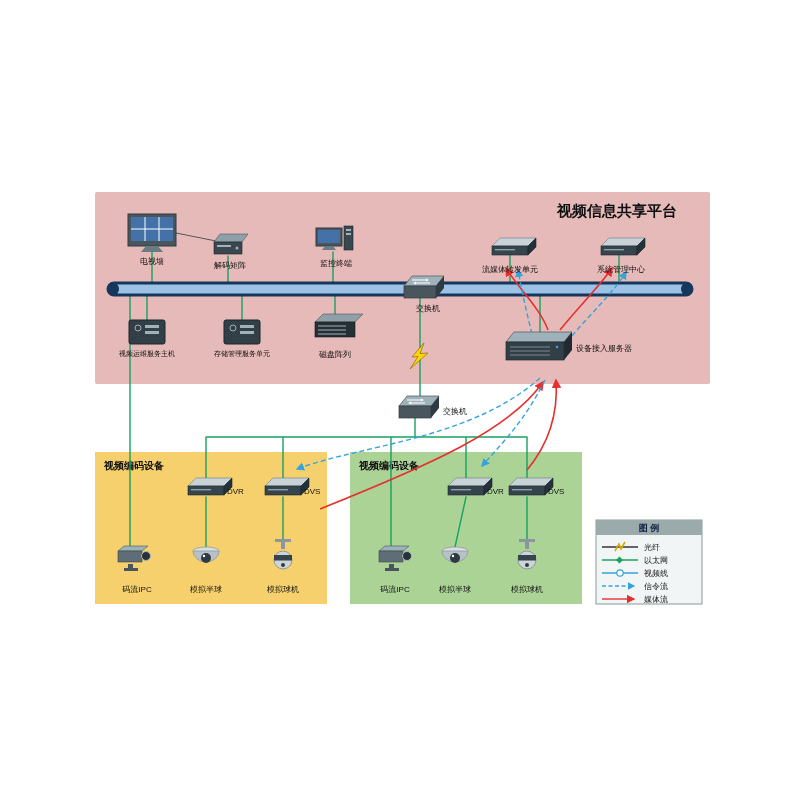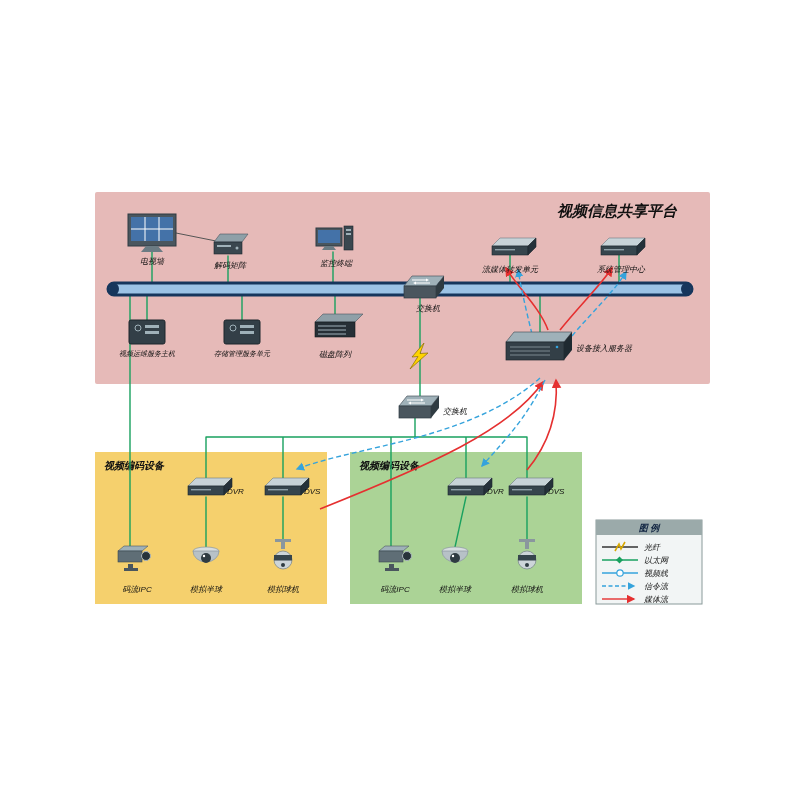--- a/index.html
+++ b/index.html
@@ -1,16 +1,16 @@
 <!DOCTYPE html>
 <html><head>
 <meta charset="utf-8">
 <style>
   html,body{margin:0;padding:0;background:#fff;}
-  #stage{position:relative;width:796px;height:800px;background:#fff;overflow:hidden;font-style:italic;}
+  #stage{position:relative;width:796px;height:800px;background:#fff;overflow:hidden;}
   svg{display:block;}
   svg text{font-family:"Liberation Sans","DejaVu Sans",sans-serif;}
   .lbl{font-size:8px;fill:#111;text-anchor:middle;}
   .sm{font-size:7px;}
   .st{text-anchor:start;}
   .ttl{font-size:15px;font-weight:bold;fill:#111;text-anchor:middle;}
   .zt{font-size:10px;font-weight:bold;fill:#111;text-anchor:start;}
   .lg{font-size:8px;fill:#111;text-anchor:start;}
   .lgh{font-size:9px;font-weight:bold;fill:#0f2340;text-anchor:middle;}
 </style>

